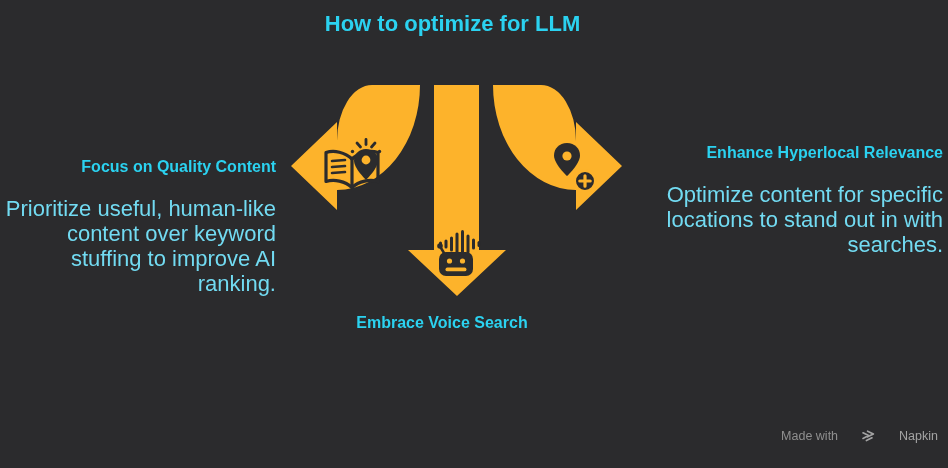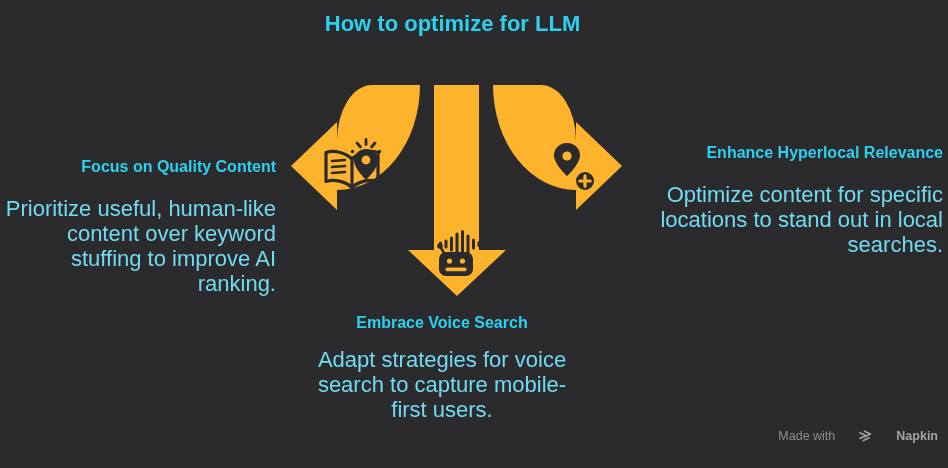--- a/index.html
+++ b/index.html
@@ -56,21 +56,21 @@
     position: absolute;
     top: 428px;
     right: 10px;
     display: flex;
     align-items: center;
     gap: 23px;
     color: var(--watermark-text);
     font-size: 12.5px;
     line-height: 16px;
   }
-  .watermark .brand { color: var(--watermark-brand); font-weight: 700; }
+  .watermark .brand { color: var(--watermark-brand); font-weight: 400; }
 </style>
 </head>
 <body>
 
 <div id="canvas">
 
   <svg class="arrows-svg" width="948" height="468" viewBox="0 0 948 468">
 
     <path fill="var(--arrow)" d="M420,85 A83,105 0 0 1 337,190 L337,210 L291,166 L337,122 L337,141 A35,56 0 0 1 372,85 Z"></path>
 
@@ -124,26 +124,25 @@
     <span>How to optimize for LLM</span>
   </div>
 
   <div class="branch-block block-left">
     <h2 class="branch-heading">Focus on Quality Content</h2>
     <p class="branch-body">Prioritize useful, human-like content over keyword stuffing to improve AI ranking.</p>
   </div>
 
   <div class="branch-block block-right">
     <h2 class="branch-heading">Enhance Hyperlocal Relevance</h2>
-    <p class="branch-body">Optimize content for specific locations to stand out in local searches.</p>
+    <p class="branch-body">Optimize content for specific locations to stand out in with searches.</p>
   </div>
 
   <div class="branch-block block-bottom">
     <h2 class="branch-heading">Embrace Voice Search</h2>
-    <p class="branch-body">Adapt strategies for voice search to capture mobile-first users.</p>
   </div>
 
   <div class="watermark">
     <span>Made with</span>
     <svg width="15" height="14" viewBox="0 0 15 14" fill="none" stroke="var(--watermark-brand)" stroke-width="1.7" stroke-linecap="round" stroke-linejoin="round">
       <path d="M2,3.8 L7.6,6.6 L2,9.4"></path>
       <path d="M6.6,2.2 L12.4,5 L6.6,7.8"></path>
       <path d="M5.4,11.5 L11,8.8"></path>
     </svg>
     <span class="brand">Napkin</span>

